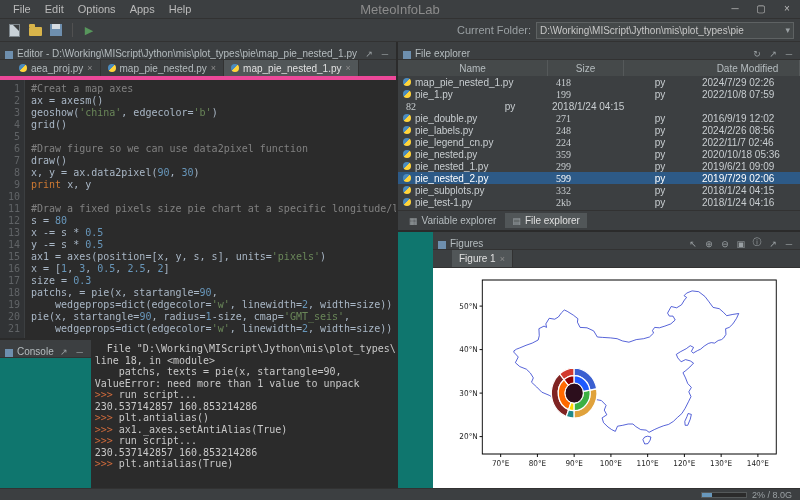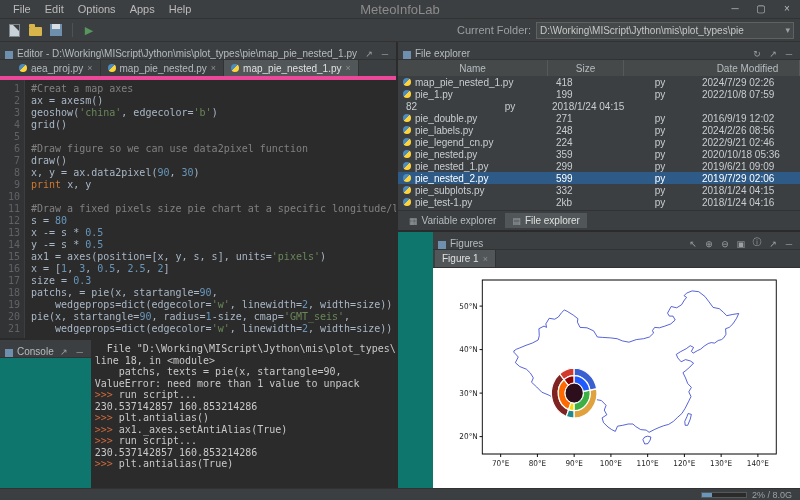--- a/index.html
+++ b/index.html
@@ -62,31 +62,31 @@
   .prompt { color:#d06b3c; }
 
   
   .files { height:188px; display:flex; flex-direction:column; }
   .thead { height:16px; background:#45494a; display:flex; font-size:10px; color:#b5bcbf; flex:none; }
   .thead .hc { border-right:1px solid #55595a; display:flex; align-items:center; justify-content:center; }
   .tbody { flex:1; min-height:0; overflow:hidden; background:#3c3f41; }
   .frow { height:12px; display:flex; align-items:center; font-size:10px; color:#c8cdd0; }
   .frow.sel { background:#2d5a87; color:#fff; }
   .c-name { width:150px; display:flex; align-items:center; gap:4px; padding-left:5px; overflow:hidden; white-space:nowrap; }
-  .c-size { width:76px; padding-left:8px; }
+  .c-size { width:76px; padding-left:8px;font-family:Liberation Serif, serif; }
   .c-type { width:72px; text-align:center; }
   .c-date { flex:1; padding-left:6px; white-space:nowrap; overflow:hidden; }
   .btabs { height:20px; background:#3c3f41; border-top:1px solid #323232; display:flex; align-items:center; gap:2px; padding-left:4px; font-size:10px; color:#b5bcbf; flex:none; }
   .btab { display:flex; align-items:center; gap:4px; padding:2px 7px; }
   .btab.sel { background:#515658; color:#e0e0e0; }
   .btab .bico { font-size:9px; color:#9aa0a3; }
 
   
   .figures { flex:1; min-height:0; display:flex; flex-direction:column;margin-left:35px; }
-  .figtabs { height:18px; background:#3c3f41; border-bottom:1px solid #323232; display:flex; align-items:stretch; padding-left:2px; flex:none; }
+  .figtabs { height:18px; background:#3c3f41; border-bottom:1px solid #323232; display:flex; align-items:stretch; padding-left:19px; flex:none; }
   .figwhite { flex:1; min-height:0; background:#ffffff; }
   .figwhite svg { display:block; width:100%; height:100%; }
 
   
   .statusbar { height:12px; background:#3c3f41; border-top:1px solid #323232; display:flex; align-items:center; justify-content:flex-end; gap:5px; padding:0 8px; font-size:9px; color:#9aa0a3; }
   .membar { width:46px; height:6px; background:#2b2b2b; border:1px solid #55595a; position:relative; }
   .membar .fill { position:absolute; left:0; top:0; bottom:0; width:22%; background:#6897bb; }
 </style>
 </head>
 <body>
@@ -257,21 +257,21 @@
               <div class="c-type">py</div>
               <div class="c-date">2024/2/26 08:56</div>
             </div>
             <div class="frow">
               <div class="c-name">
                 <span class="pyico"></span>
                 <span>pie_legend_cn.py</span>
               </div>
               <div class="c-size">224</div>
               <div class="c-type">py</div>
-              <div class="c-date">2022/9/21 02:46</div>
+              <div class="c-date">2022/11/7 02:46</div>
             </div>
             <div class="frow">
               <div class="c-name">
                 <span class="pyico"></span>
                 <span>pie_nested.py</span>
               </div>
               <div class="c-size">359</div>
               <div class="c-type">py</div>
               <div class="c-date">2020/10/18 05:36</div>
             </div>

